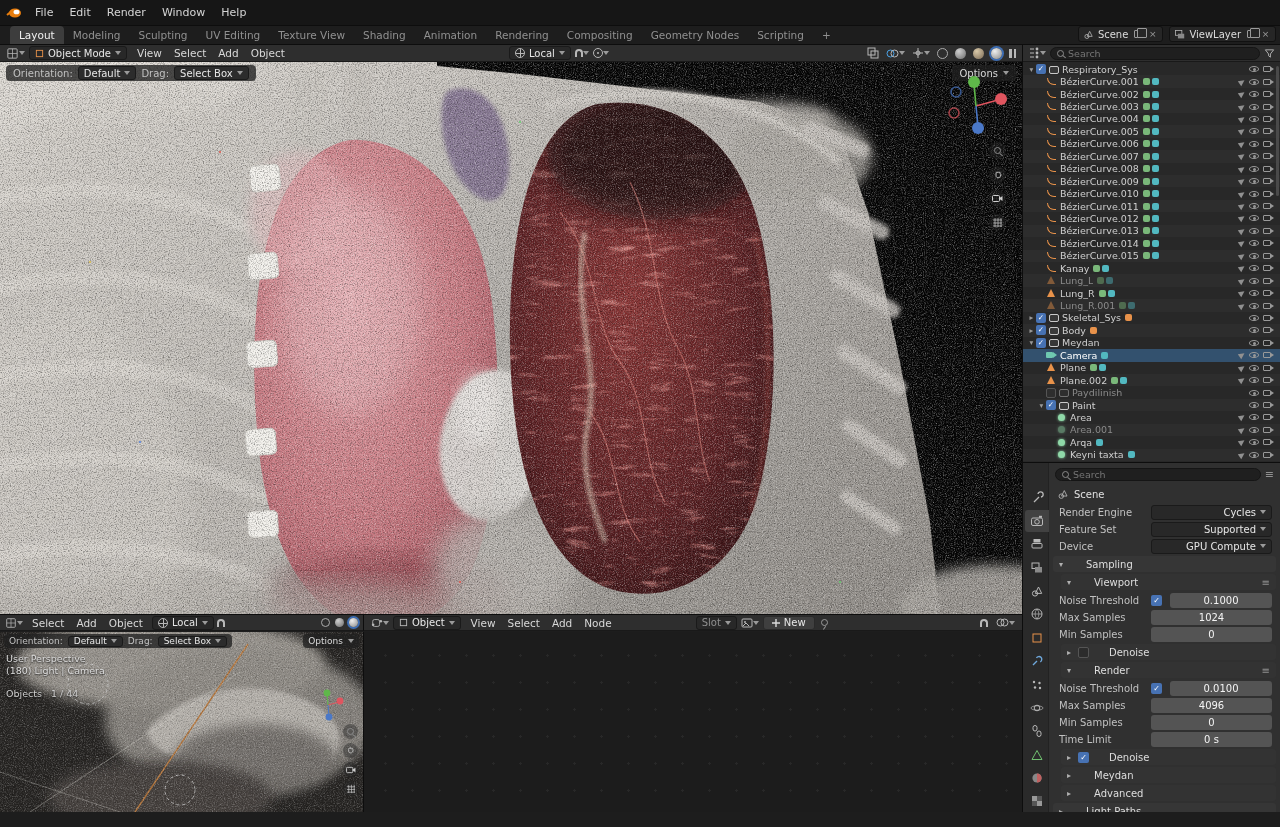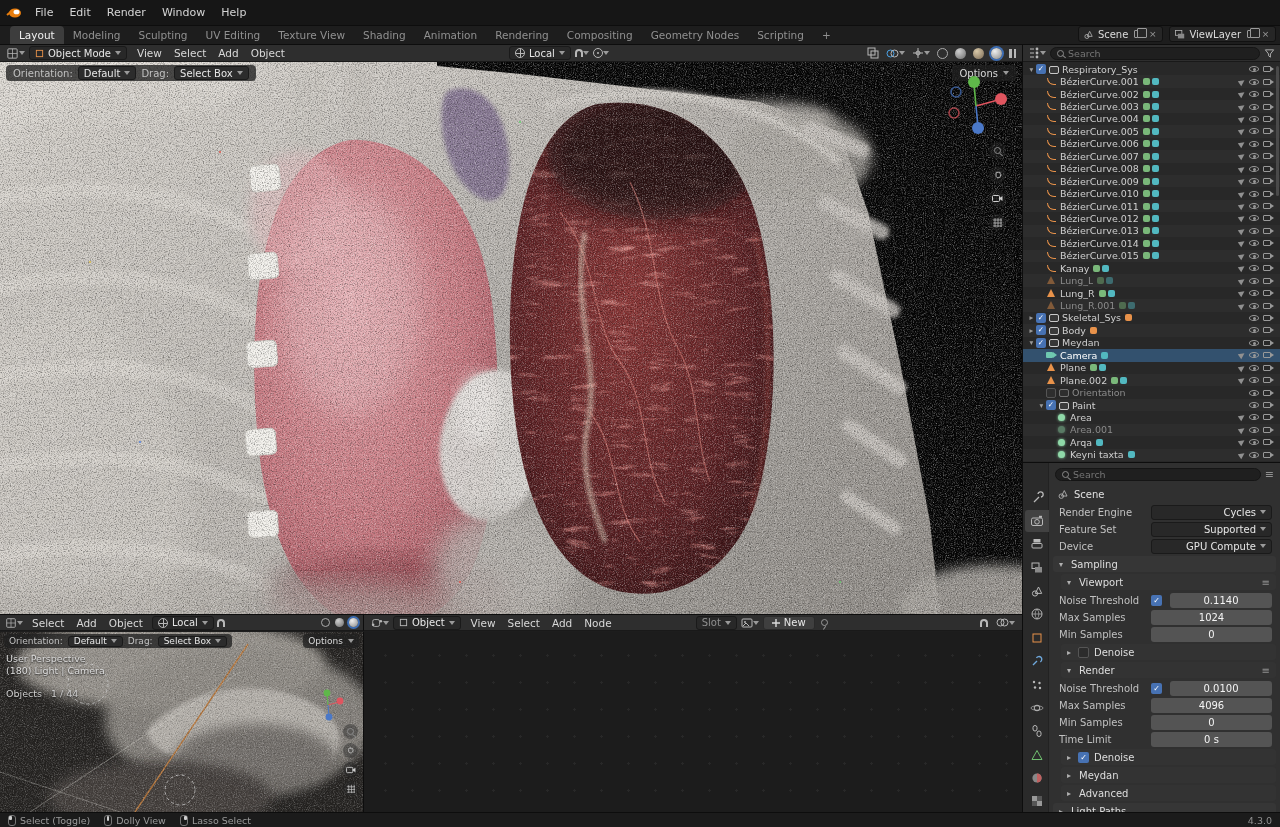--- a/index.html
+++ b/index.html
@@ -76,21 +76,21 @@
   #ptabs{width:26px;background:#2a2a2a;border-right:1px solid #222;padding-top:24px;display:flex;flex-direction:column;gap:2px;flex:none}
   .ptab{width:24px;height:22px;display:flex;align-items:center;justify-content:center;margin-left:2px;border-radius:3px 0 0 3px}
   .ptab.active{background:#424242}
   #pcontent{flex:1;overflow:hidden;padding:3px 0}
   #psearchrow{display:flex;align-items:center;gap:4px;padding:1px 6px 3px}
   #pbreadcrumb{display:flex;align-items:center;gap:5px;padding:3px 8px;font-size:10px;color:#e0e0e0}
   .prow{display:flex;align-items:center;padding:0 8px 0 10px;height:16px;margin:1px 0;font-size:10px}
   .prow.panel{background:#363636;border-radius:3px;margin:2px 4px;height:16px;color:#dedede;padding:0 6px}
   .prow.panel.lvl1{margin-left:12px;background:#333}
   .parrow{width:11px;font-size:8px;color:#b0b0b0}
-  .ptitle{margin-left:1px}
+  .ptitle{margin-left:16px}
   .pmenu{margin-left:auto;color:#909090;font-size:10px}
   .pchk{width:11px;height:11px;flex:none;border-radius:2px;background:#4772b3;color:#fff;font-size:8px;line-height:11px;text-align:center;margin-right:4px}
   .pchk.off{background:#2c2c2c;border:1px solid #555}
   .plbl{width:92px;color:#c0c0c0;padding-right:8px;flex:none}
   .pwid{flex:1;display:flex;align-items:center;gap:4px}
   .pwid .dd{flex:1;justify-content:flex-end;height:15px}
   .numf{flex:1;height:15px;background:#545454;border-radius:3px;text-align:center;color:#f4f4f4;line-height:15px;font-size:10px}
   
   #vp2-header{left:0;top:614px;width:363px;height:17px;background:#2e2e2e;border-top:1px solid #0d0d0d;border-bottom:1px solid #191919;display:flex;align-items:center;gap:3px;padding:0 5px}
   #vp2-canvas{left:0;top:632px;width:363px;height:180px;background:#262422;overflow:hidden}
@@ -840,21 +840,21 @@
               <span class="ico-ptr"></span>
               <span class="ico-eye"></span>
               <span class="ico-cam"></span>
             </span>
           </div>
           <div class="orow dim">
             <span style="width:10px;flex:none"></span>
             <span class="exp"></span>
             <span class="ochk off"></span>
             <span class="oic collection"></span>
-            <span class="olbl">Orientation</span>
+            <span class="olbl">Paydilinish</span>
             <span class="bdgs"></span>
             <span class="rcols">
               <span class="ico-eye"></span>
               <span class="ico-cam"></span>
             </span>
           </div>
           <div class="orow">
             <span style="width:10px;flex:none"></span>
             <span class="exp">▾</span>
             <span class="ochk">✓</span>
@@ -1060,21 +1060,21 @@
           </div>
           <div class="prow panel lvl1">
             <span class="parrow">▾</span>
             <span class="ptitle">Viewport</span>
             <span class="pmenu">≡</span>
           </div>
           <div class="prow field">
             <span class="plbl">Noise Threshold</span>
             <span class="pwid">
               <span class="pchk">✓</span>
-              <span class="numf">0.1140</span>
+              <span class="numf">0.1000</span>
             </span>
           </div>
           <div class="prow field">
             <span class="plbl">Max Samples</span>
             <span class="pwid">
               <span class="numf">1024</span>
             </span>
           </div>
           <div class="prow field">
             <span class="plbl">Min Samples</span>
@@ -1295,32 +1295,14 @@
             <circle cx="4.5" cy="5.5" r="3.5" stroke="#b8b8b8" fill="none"></circle>
             <circle cx="8.5" cy="5.5" r="3.5" stroke="#b8b8b8" fill="none"></circle>
           </svg>
           <span class="car"></span>
         </span>
     </span>
   </div>
 
   <div id="node-canvas" class="abs"></div>
 
-  <div id="statusbar" class="abs">
-    <span style="display:flex;gap:14px">
-
-    <span class="hint btn-left">
-          <span class="mico"></span>
-          <span>Select (Toggle)</span>
-        </span>
-        <span class="hint btn-middle">
-          <span class="mico"></span>
-          <span>Dolly View</span>
-        </span>
-        <span class="hint btn-right">
-          <span class="mico"></span>
-          <span>Lasso Select</span>
-        </span>
-      </span>
-    <span id="version">4.3.0</span>
-  </div>
 
 </div>
 
 </body></html>

